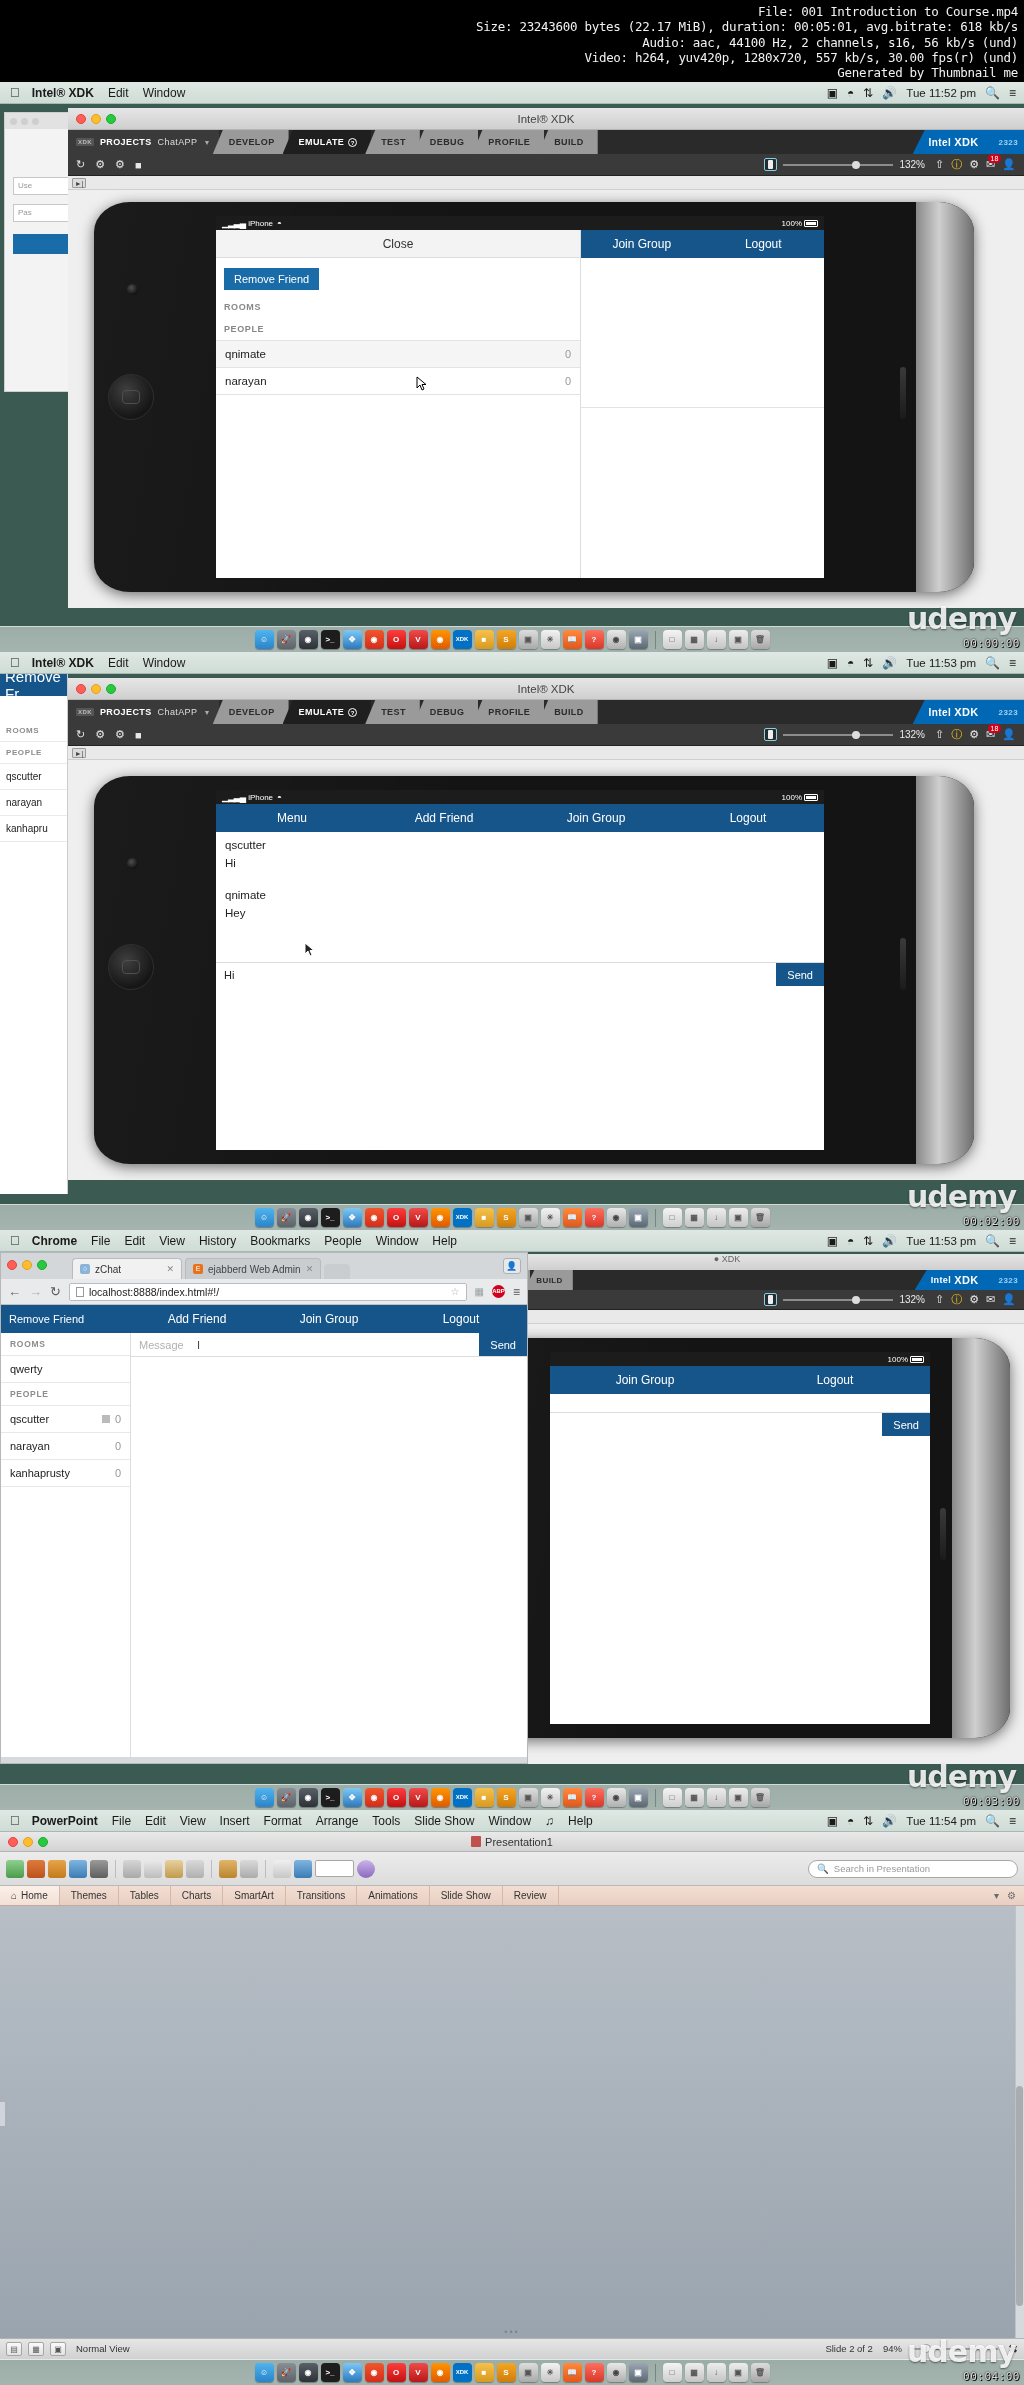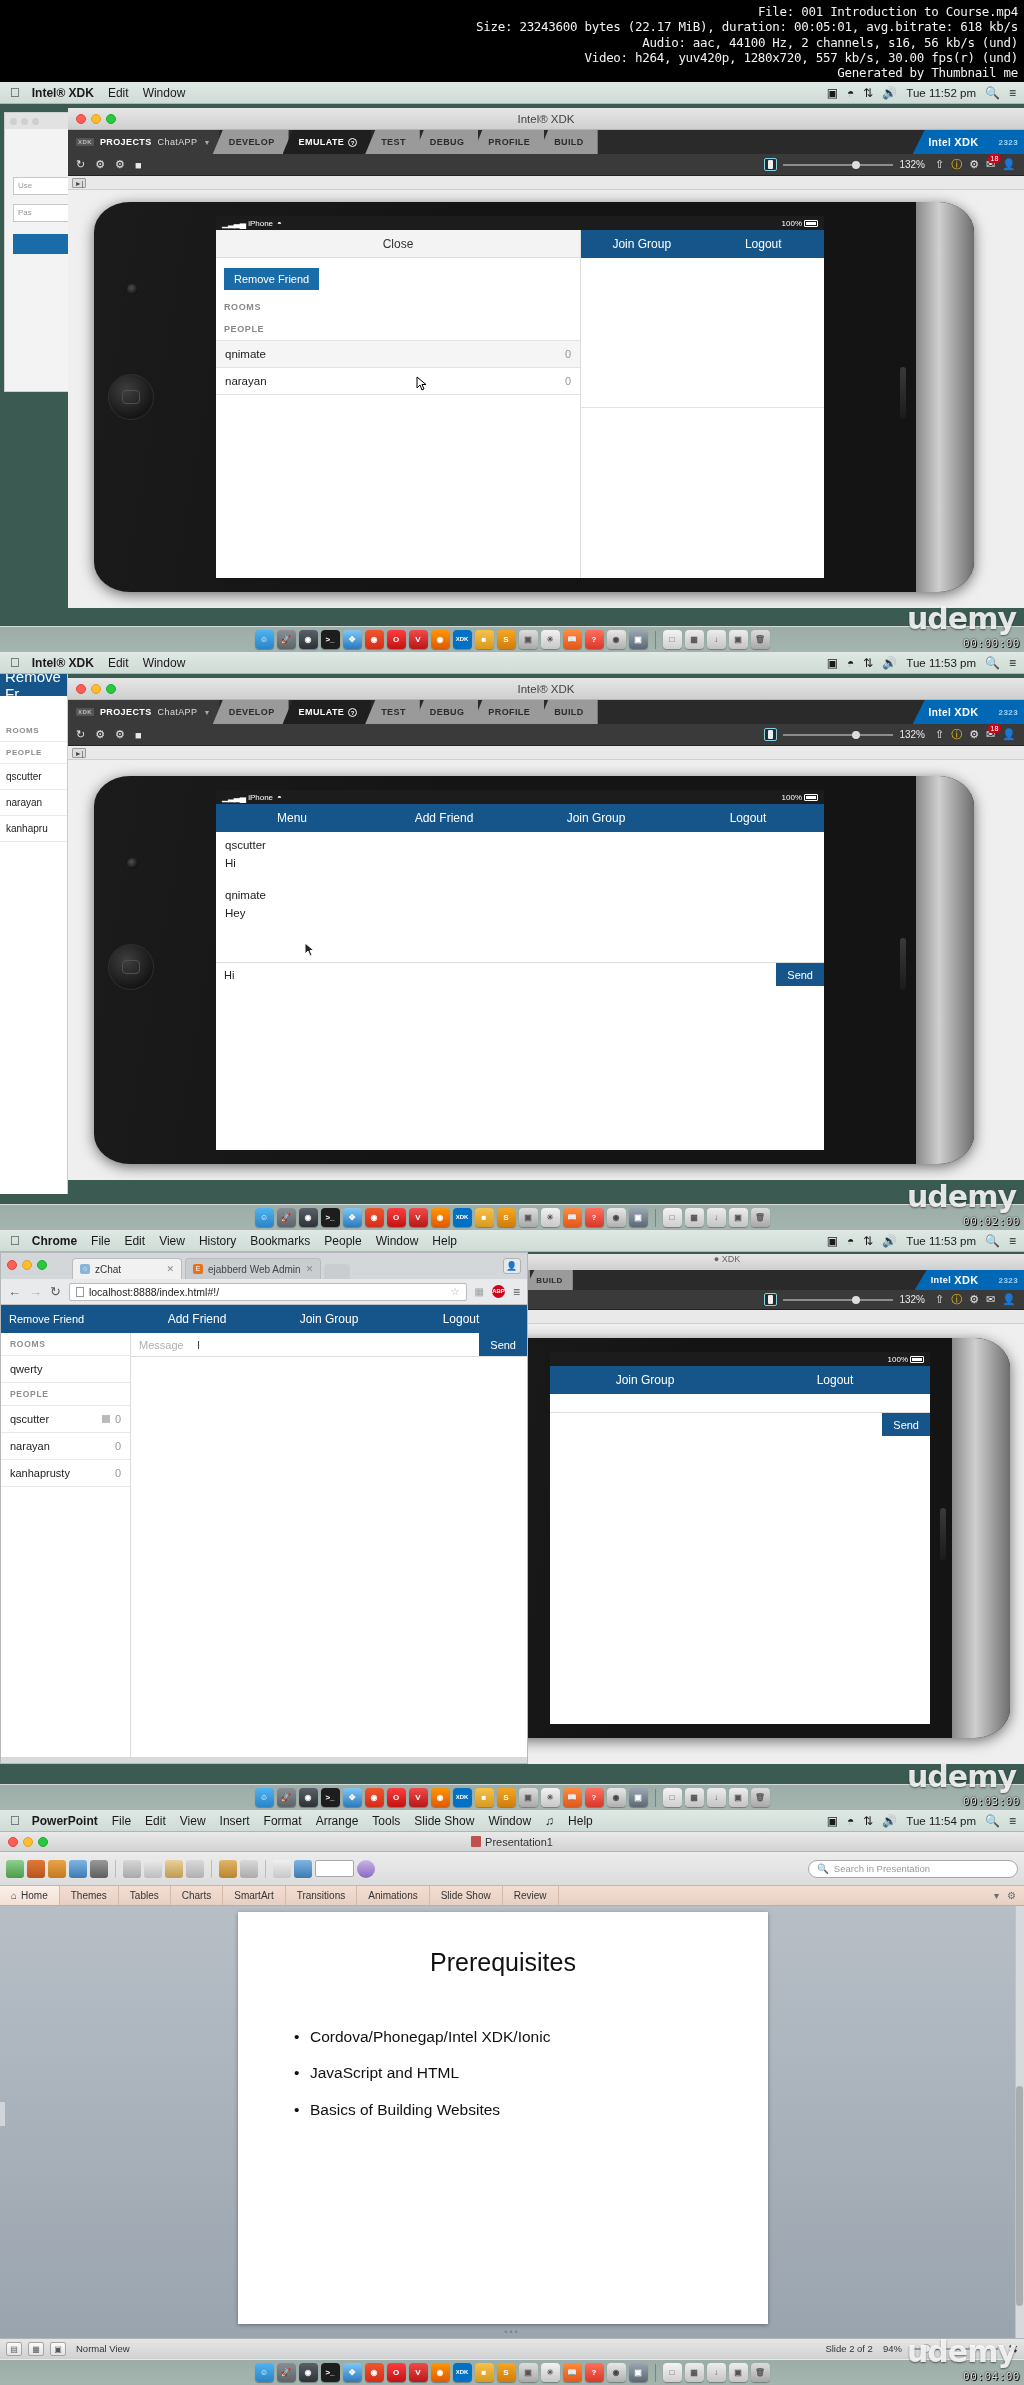--- a/index.html
+++ b/index.html
@@ -962,28 +962,20 @@
         </span>
       <span class="rtab">
           <span>Review</span>
         </span>
       <span class="rr">
         <span>▾</span>
         <span>⚙</span>
       </span>
     </div>
     <div class="slidearea" style="height:432px;">
-      <div class="slide" style="left:238px;top:6px;width:530px;height:412px;">
-        <h1 style="font-size:25px;margin:36px 0 0 0;font-family:'Liberation Sans',sans-serif;">Prerequisites</h1>
-        <ul style="margin:42px 0 0 72px;font-size:15.5px;line-height:2.35;">
-          <li>Cordova/Phonegap/Intel XDK/Ionic</li>
-          <li>JavaScript and HTML</li>
-          <li>Basics of Building Websites</li>
-        </ul>
-      </div>
       <div class="scrollv">
         <div class="thumb" style="top:180px;height:220px;"></div>
       </div>
       <div style="position:absolute;left:0;top:196px;width:5px;height:24px;background:#cfd5da;"></div>
       <div style="position:absolute;left:50%;bottom:1px;transform:translateX(-50%);color:#7c858e;font-size:9px;letter-spacing:2px;">•••</div>
     </div>
     <div class="pptstatus">
       <span class="vbtn">▤</span>
       <span class="vbtn">▦</span>
       <span class="vbtn">▣</span>

